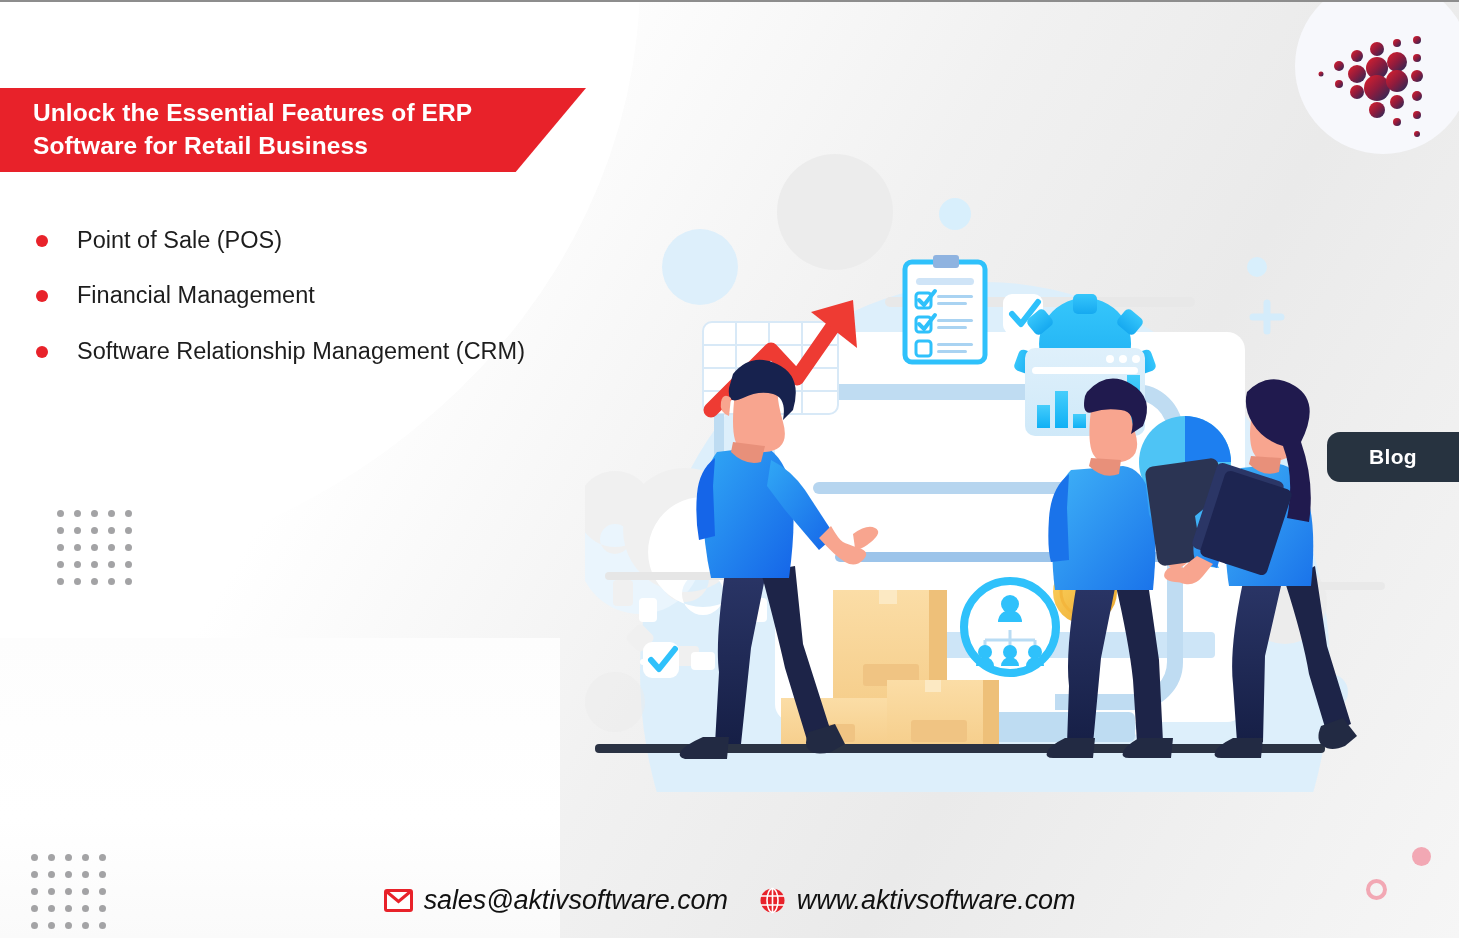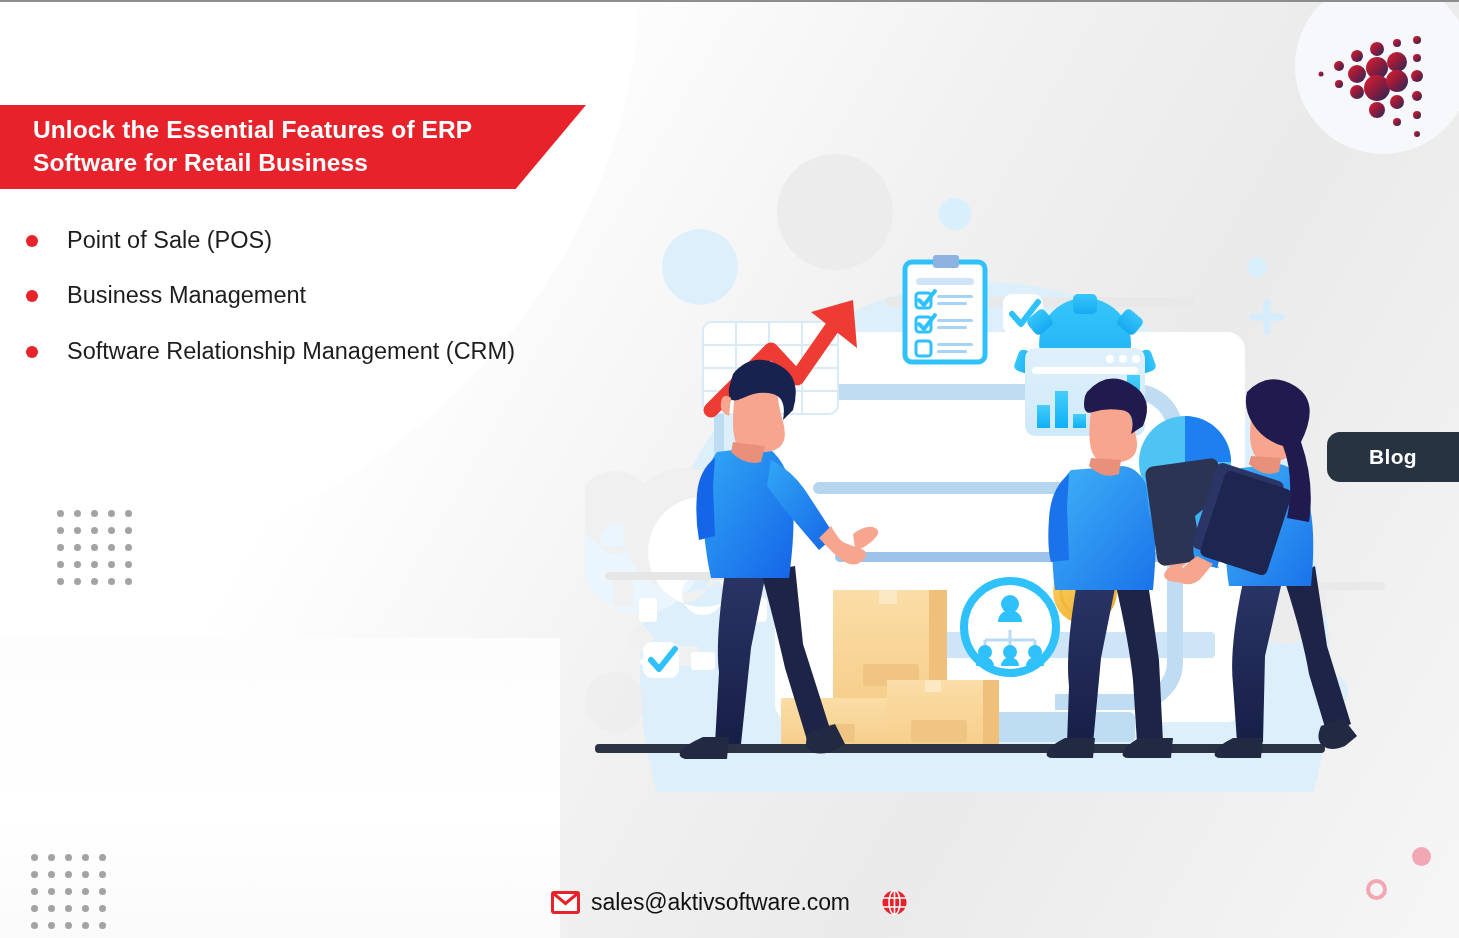--- a/index.html
+++ b/index.html
@@ -41,39 +41,39 @@
   }
 
   
   #ribbon {
     position:absolute; left:0; top:86px;
     width:586px; height:84px;
     background:#e8222a;
     border-radius:0 0 26px 0;
     -webkit-clip-path:polygon(0 0, 100% 0, 88% 100%, 0 100%);
     clip-path:polygon(0 0, 100% 0, 88% 100%, 0 100%);
-    display:flex; align-items:center;margin-top:17px;
+    display:flex; align-items:center;
   }
   #ribbon-inner {
     padding-left:33px; padding-right:60px;
   }
   #ribbon h1 {
     color:#ffffff;
     font-size:24.5px; font-weight:bold;
     line-height:1.33; letter-spacing:0.1px;
     white-space:pre-line;
   }
 
   
   #bullets {
     position:absolute; left:0; top:222px; width:560px;
   }
   .bullet-row {
     display:flex; align-items:flex-start;
-    padding:0 0 0 26px; margin-bottom:23px;
+    padding:0 0 0 36px; margin-bottom:23px;
   }
   .bullet-dot {
     width:12px; height:12px; border-radius:50%;
     background:#e8222a; flex:0 0 auto;
     margin-top:11px; margin-right:29px;
   }
   .bullet-text {
     font-size:23.5px; color:#1d1d1d;
     line-height:1.38; max-width:452px;
   }
@@ -109,21 +109,21 @@
 
   
   #illustration { position:absolute; left:585px; top:150px; width:800px; height:640px; }
 
   
   #footer {
     position:absolute; left:0; bottom:22px; width:1459px;
     display:flex; align-items:center; justify-content:center; gap:31px;
   }
   .contact { display:flex; align-items:center; gap:11px; }
-  .contact .label { font-size:23px; color:#111; letter-spacing:-.1px; }
+  .contact .label { font-size:27px; color:#111; letter-spacing:-.1px;font-style:italic; }
 
   
   #corner-dot-filled {
     position:absolute; right:28px; bottom:72px;
     width:19px; height:19px; border-radius:50%; background:#f2a8b4;
   }
   #corner-dot-ring {
     position:absolute; right:72px; bottom:38px;
     width:21px; height:21px; border-radius:50%;
     border:4.5px solid #f2a8b4;
@@ -378,21 +378,21 @@
     </div>
   </div>
 
   <div id="bullets">
     <div class="bullet-row">
       <span class="bullet-dot"></span>
       <span class="bullet-text">Point of Sale (POS)</span>
     </div>
     <div class="bullet-row">
       <span class="bullet-dot"></span>
-      <span class="bullet-text">Business Management</span>
+      <span class="bullet-text">Financial Management</span>
     </div>
     <div class="bullet-row">
       <span class="bullet-dot"></span>
       <span class="bullet-text">Software Relationship Management (CRM)</span>
     </div>
   </div>
 
   <div class="dot-grid" id="dot-grid-mid">
     <span></span>
       <span></span>
@@ -495,19 +495,20 @@
         <path d="M2.5 2.5 L14.5 12.5 L26.5 2.5" fill="none" stroke="#e8222a" stroke-width="3"></path>
       </svg>
       <span class="label">sales@aktivsoftware.com</span>
     </div>
     <div class="contact">
       <svg width="27" height="27" viewBox="0 0 27 27">
         <circle cx="13.5" cy="13.5" r="12" fill="#e8222a"></circle>
         <ellipse cx="13.5" cy="13.5" rx="5.5" ry="12" fill="none" stroke="#fff" stroke-width="1.6"></ellipse>
         <path d="M1.8 9h23.4M1.8 18h23.4M13.5 1.5v24" stroke="#fff" stroke-width="1.6" fill="none"></path>
       </svg>
+      <span class="label">www.aktivsoftware.com</span>
     </div>
   </div>
 
   <div id="corner-dot-filled"></div>
   <div id="corner-dot-ring"></div>
 
 </div>
 
 </body></html>

